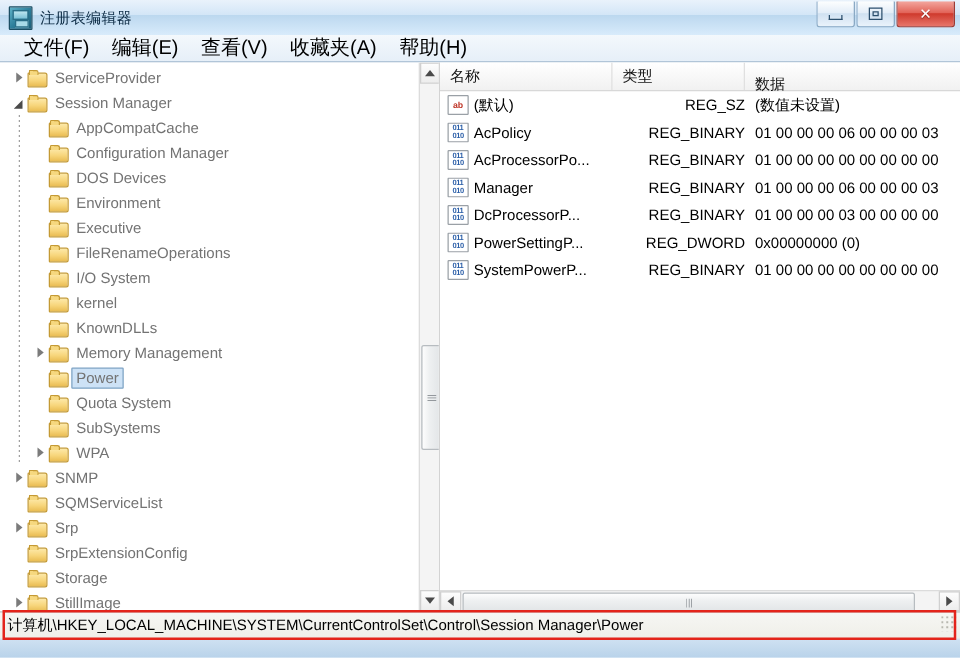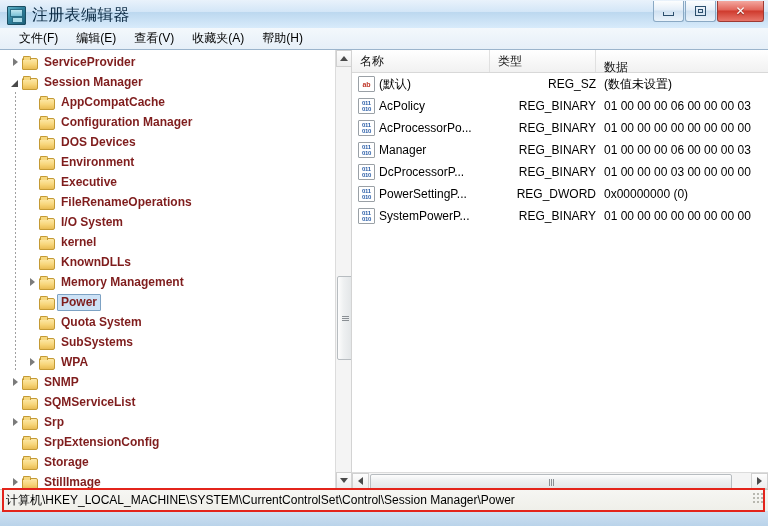--- a/index.html
+++ b/index.html
@@ -29,21 +29,21 @@
     border:1px solid #1b4e63; border-radius:1px;
   }
   .app-icon:before{
     content:""; position:absolute; left:2px; top:2px; width:11px; height:6px;
     background:linear-gradient(to bottom,#bfe6f0,#79c0d6); border:1px solid #2a6e87;
   }
   .app-icon:after{
     content:""; position:absolute; left:4px; top:10px; width:9px; height:4px;
     background:#a9dbe8; border:1px solid #2a6e87;
   }
-  .title-text { font-size:16px; color:#0b2a43; letter-spacing:0.3px; }
+  .title-text { font-size:12px; color:#0b2a43; letter-spacing:0.3px; }
 
   .winbtns { position:absolute; right:4px; top:1px; display:flex; }
   .wb {
     width:29px; height:20px; margin-left:0px;
     border:1px solid #8aa9c4; border-top:none;
     border-radius:0 0 3px 3px;
     background:linear-gradient(to bottom,#fdfefe 0%,#e4eef8 45%,#d0e1f1 50%,#eaf3fb 100%);
     position:relative;
   }
   .wb + .wb { margin-left:1px; }
@@ -62,21 +62,21 @@
   .max-mark{ width:9px; height:8px; border:1px solid #2c4f6d; position:relative; }
   .max-mark:before{content:"";position:absolute;left:2px;top:2px;width:3px;height:2px;border:1px solid #2c4f6d;}
 
   
   .menubar{
     position:absolute; left:0; top:28px; width:768px; height:21px;
     background:linear-gradient(to bottom,#f3f8fc,#e6eff8);
     display:flex; align-items:center; padding-left:10px; box-sizing:border-box;
   }
   .menu-item{
-    font-size:12px; color:#000; padding:2px 9px; cursor:default; white-space:nowrap;
+    font-size:16px; color:#000; padding:2px 9px; cursor:default; white-space:nowrap;
   }
 
   
   .client{
     position:absolute; left:0; top:49px; width:768px; height:440px;
     background:#ffffff;
     border-top:1px solid #9bb4cc;
     box-sizing:border-box;
     display:flex;
   }
@@ -89,21 +89,21 @@
     overflow:hidden;
     border-right:1px solid #d3d3d3;
     box-sizing:border-box;
   }
   .tree{
     position:absolute; left:0; top:0; width:336px;
     padding-top:2px;
   }
   .trow{
     height:20px; display:flex; align-items:center; position:relative;
-    white-space:nowrap; font-size:12px; color:#7f1d1d;font-weight:bold;
+    white-space:nowrap; font-size:12px; color:#737373;
   }
   .trow .lbl{ padding:1px 4px; line-height:15px; }
   .trow.sel .lbl{
     background:#cde2f6; border:1px solid #7da2c4; padding:0px 3px; border-radius:1px;
   }
   .arrow{
     width:11px; height:11px; position:relative; flex:0 0 11px; margin-right:1px;
   }
   .arrow.collapsed:before{
     content:""; position:absolute; left:3px; top:1px;

